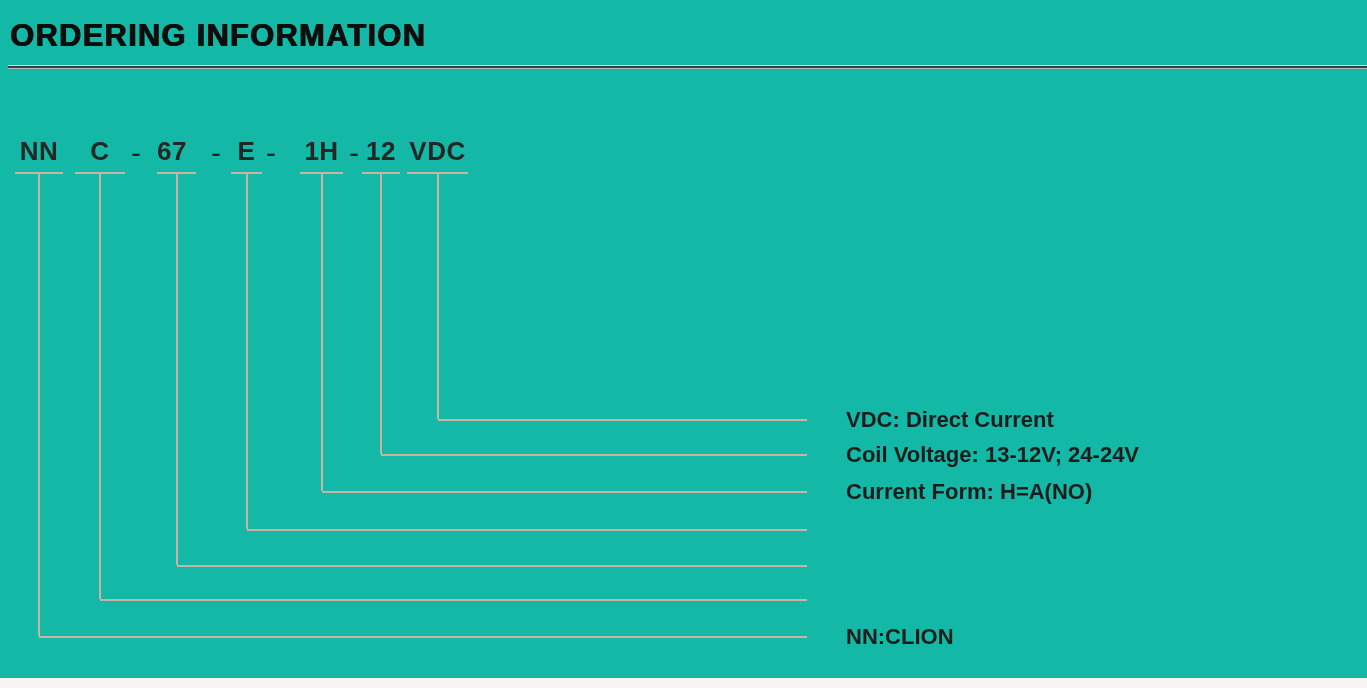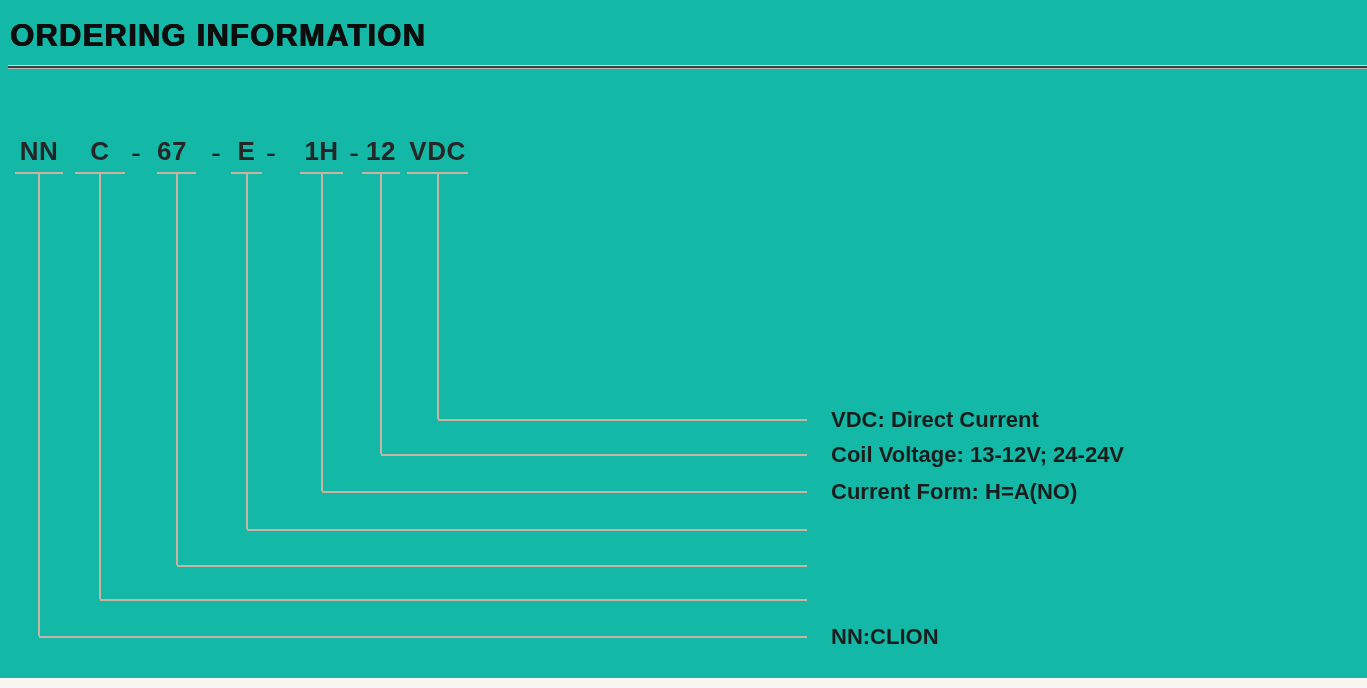--- a/index.html
+++ b/index.html
@@ -72,20 +72,21 @@
     height: 2px;
   }
   .lbl {
     position: absolute;
     font-size: 22px;
     line-height: 1.15;
     font-weight: 600;
     color: #1c1c1c;
     transform: translateY(-50%);
     white-space: nowrap;
+    margin-left: 15px;
   }
   .bottom-band {
     position: absolute;
     left: 0;
     right: 0;
     bottom: 0;
     height: 10px;
     background: #f6f5f4;
   }
 </style>

